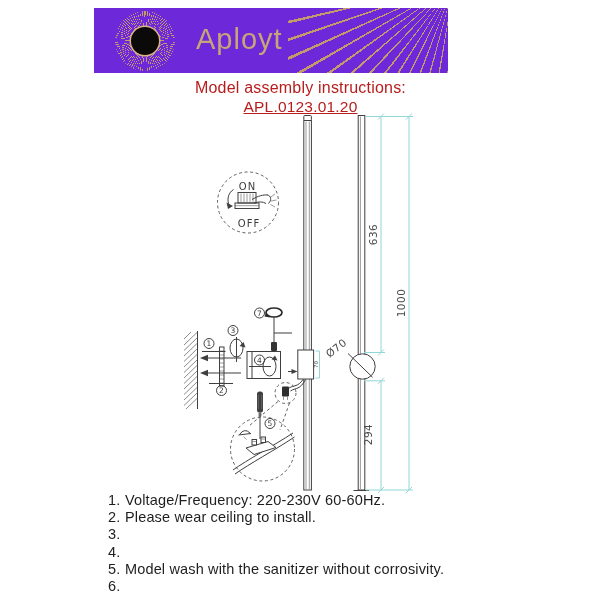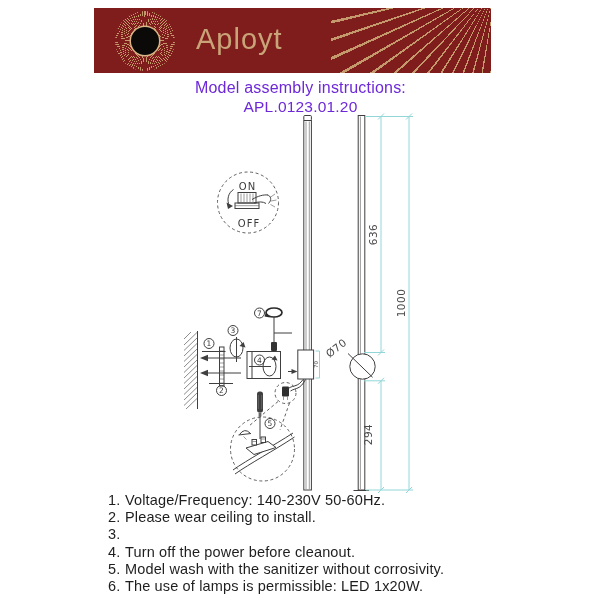--- a/index.html
+++ b/index.html
@@ -1,31 +1,31 @@
 <!DOCTYPE html>
 <html><head>
 <meta charset="utf-8">
 <style>
   html,body{margin:0;padding:0;background:#fff;}
   .page{position:relative;width:600px;height:600px;background:#ffffff;overflow:hidden;
         font-family:"Liberation Sans",sans-serif;}
   
-  .banner{position:absolute;left:94px;top:8px;width:397px;height:65px;background:#7f1d1d;overflow:hidden;text-align:center;}
+  .banner{position:absolute;left:94px;top:8px;width:354px;height:65px;background:#6d28d9;overflow:hidden;text-align:center;}
   .sunburst{position:absolute;left:21px;top:3px;width:60px;height:60px;border-radius:50%;
     background:repeating-conic-gradient(#c49a6c 0deg 1.1deg, rgba(0,0,0,0) 1.1deg 4.6deg);}
   .sun-core{position:absolute;left:16px;top:16px;width:28px;height:28px;border-radius:50%;
     background:#0c0a09;box-shadow:0 0 0 1.5px #d9b585;}
   .brand{position:absolute;left:102px;top:50%;transform:translateY(-54%);
     color:#c9a478;font-size:29px;letter-spacing:1px;font-weight:400;}
   .rays-right{position:absolute;right:0;top:0;width:160px;height:65px;
     background:repeating-conic-gradient(from 150deg at 104% -38%, #c49a6c 0deg 0.9deg, rgba(0,0,0,0) 0.9deg 5.6deg);}
   
-  .titles{position:absolute;left:0;top:79px;width:601px;text-align:center;color:#6d28d9;}
+  .titles{position:absolute;left:0;top:79px;width:601px;text-align:center;color:#b91c1c;}
   .titles .heading{font-size:16px;letter-spacing:.2px;}
-  .titles .model{font-size:15.5px;margin-top:1px;letter-spacing:.2px;}
+  .titles .model{font-size:15.5px;margin-top:1px;letter-spacing:.2px;text-decoration:underline;}
   
   svg.draw{position:absolute;left:0;top:0;}
   svg.draw text{font-family:"DejaVu Sans",sans-serif;}
   .ln{stroke:#3f3f3f;stroke-width:1;fill:none;}
   .lnb{stroke:#2a2a2a;stroke-width:1.7;fill:none;}
   .fillw{fill:#ffffff;}
   .cy{stroke:#93d6d8;stroke-width:1;fill:none;}
   .dim{fill:#4a4a4a;font-size:10.5px;letter-spacing:.5px;}
   .dash{stroke:#4f4f4f;stroke-width:.9;fill:none;stroke-dasharray:3 2.6;}
   .callout{fill:#3a3a3a;font-size:7.5px;}
@@ -202,36 +202,34 @@
       </g>
       <text transform="translate(376.5,234.5) rotate(-90)" text-anchor="middle" class="dim">636</text>
       <text transform="translate(404.5,303) rotate(-90)" text-anchor="middle" class="dim">1000</text>
       <text transform="translate(371.5,434.5) rotate(-90)" text-anchor="middle" class="dim">294</text>
     </g>
   </svg>
 
   <ol class="instructions">
     <li>
       <span class="num">1.</span>
-      <span class="txt">Voltage/Frequency: 140-230V 50-60Hz.</span>
+      <span class="txt">Voltage/Frequency: 220-230V 60-60Hz.</span>
     </li>
     <li>
       <span class="num">2.</span>
       <span class="txt">Please wear ceiling to install.</span>
     </li>
     <li>
       <span class="num">3.</span>
     </li>
     <li>
       <span class="num">4.</span>
-      <span class="txt">Turn off the power before cleanout.</span>
     </li>
     <li>
       <span class="num">5.</span>
       <span class="txt">Model wash with the sanitizer without corrosivity.</span>
     </li>
     <li>
       <span class="num">6.</span>
-      <span class="txt">The use of lamps is permissible: LED 1x20W.</span>
     </li>
   </ol>
 
 </div>
 
 </body></html>

